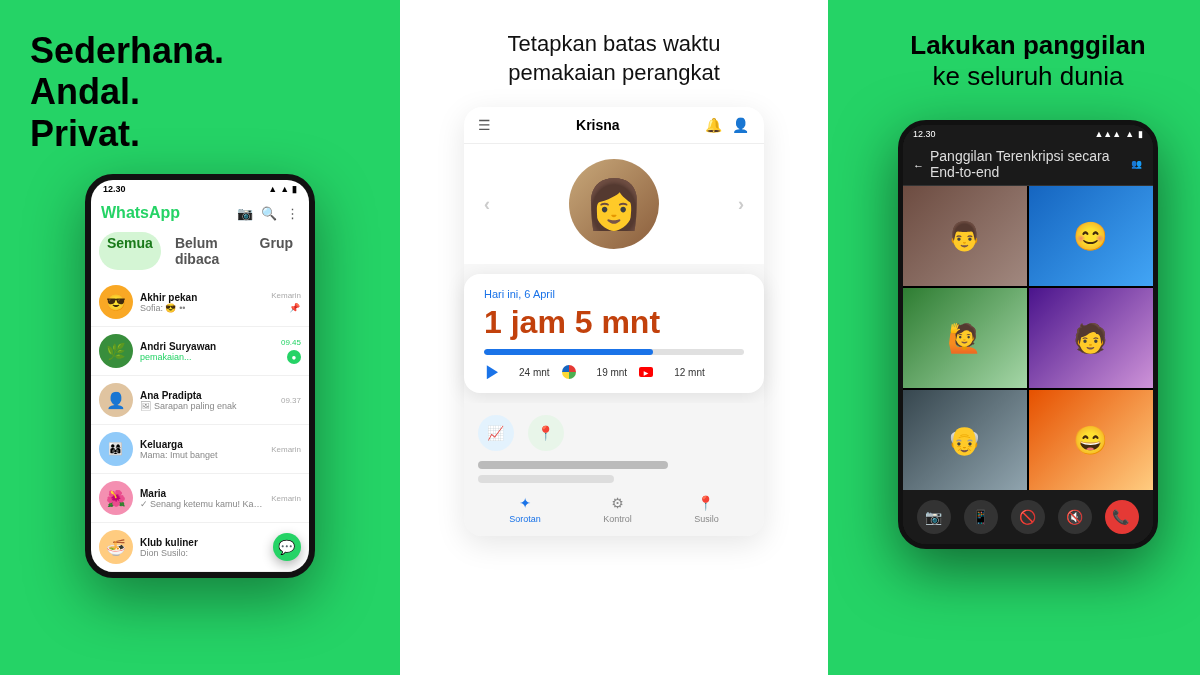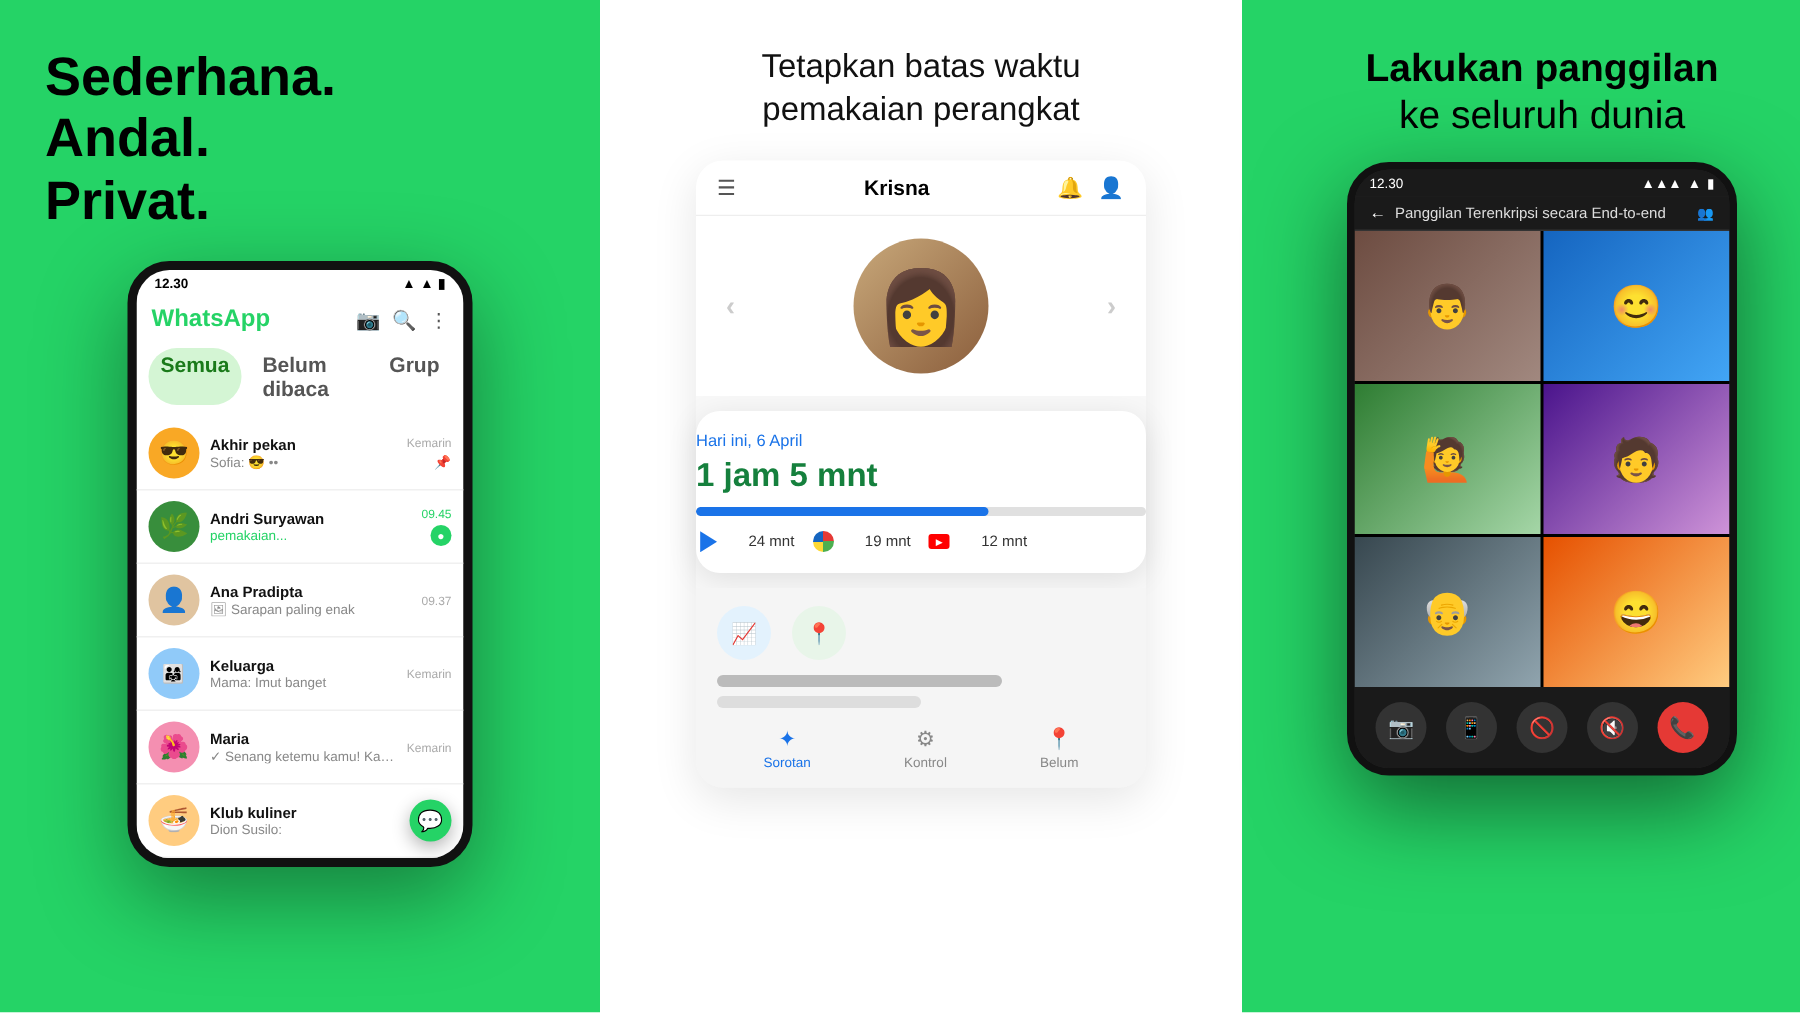--- a/index.html
+++ b/index.html
@@ -229,33 +229,33 @@
       font-size: 18px;
       color: #ccc;
       font-weight: bold;
     }
     .nav-arrow.left { left: 20px; }
     .nav-arrow.right { right: 20px; }
     .st-card {
       background: #fff;
       border-radius: 16px;
       margin: 10px 0 0 0;
-      padding: 14px 0;
+      padding: 14px 20px;
       box-shadow: 0 4px 20px rgba(0,0,0,0.1);
     }
     .st-date {
       font-size: 11px;
       color: #1a73e8;
       font-weight: 500;
       margin-bottom: 4px;
     }
     .st-total {
-      font-size: 22px;
+      font-size: 32px;
       font-weight: 700;
-      color: #15803d;
+      color: #c2410c;
       margin-bottom: 8px;
     }
     .st-bar-container {
       height: 6px;
       background: #e0e0e0;
       border-radius: 3px;
       margin-bottom: 10px;
       overflow: hidden;
     }
     .st-bar-fill {
@@ -347,21 +347,21 @@
       align-items: center;
       padding: 30px 20px 0 20px;
       flex-shrink: 0;
     }
     .panel-right .headline {
       font-size: 26px;
       font-weight: 800;
       color: #000;
       text-align: center;
       line-height: 1.2;
-      margin-bottom: 16px;
+      margin-bottom: 28px;
     }
     .panel-right .headline span { font-weight: 400; display: block; }
     .call-phone {
       width: 260px;
       background: #222;
       border-radius: 28px;
       overflow: hidden;
       border: 5px solid #111;
       box-shadow: 0 20px 60px rgba(0,0,0,0.5);
     }
@@ -377,21 +377,21 @@
       background: #1a1a1a;
       padding: 5px 10px;
       display: flex;
       align-items: center;
       gap: 6px;
       font-size: 9px;
       color: #aaa;
       border-bottom: 1px solid #333;
     }
     .call-header .back-arrow { color: #fff; font-size: 11px; }
-    .call-header .call-title { color: #ddd; font-size: 10px; flex: 1; }
+    .call-header .call-title { color: #ddd; font-size: 14px; flex: 1; }
     .video-grid {
       display: grid;
       grid-template-columns: 1fr 1fr;
       gap: 2px;
       background: #000;
     }
     .video-cell {
       height: 100px;
       overflow: hidden;
       position: relative;
@@ -593,21 +593,21 @@
         <div class="st-nav-item active">
           <span class="st-nav-icon">✦</span>
           <span>Sorotan</span>
         </div>
         <div class="st-nav-item">
           <span class="st-nav-icon">⚙</span>
           <span>Kontrol</span>
         </div>
         <div class="st-nav-item">
           <span class="st-nav-icon">📍</span>
-          <span>Belum</span>
+          <span>Susilo</span>
         </div>
       </div>
     </div>
   </div>
 </div>
 
 <div class="panel-right">
   <div class="headline">
     <strong>Lakukan panggilan</strong>
     <span>ke seluruh dunia</span>

